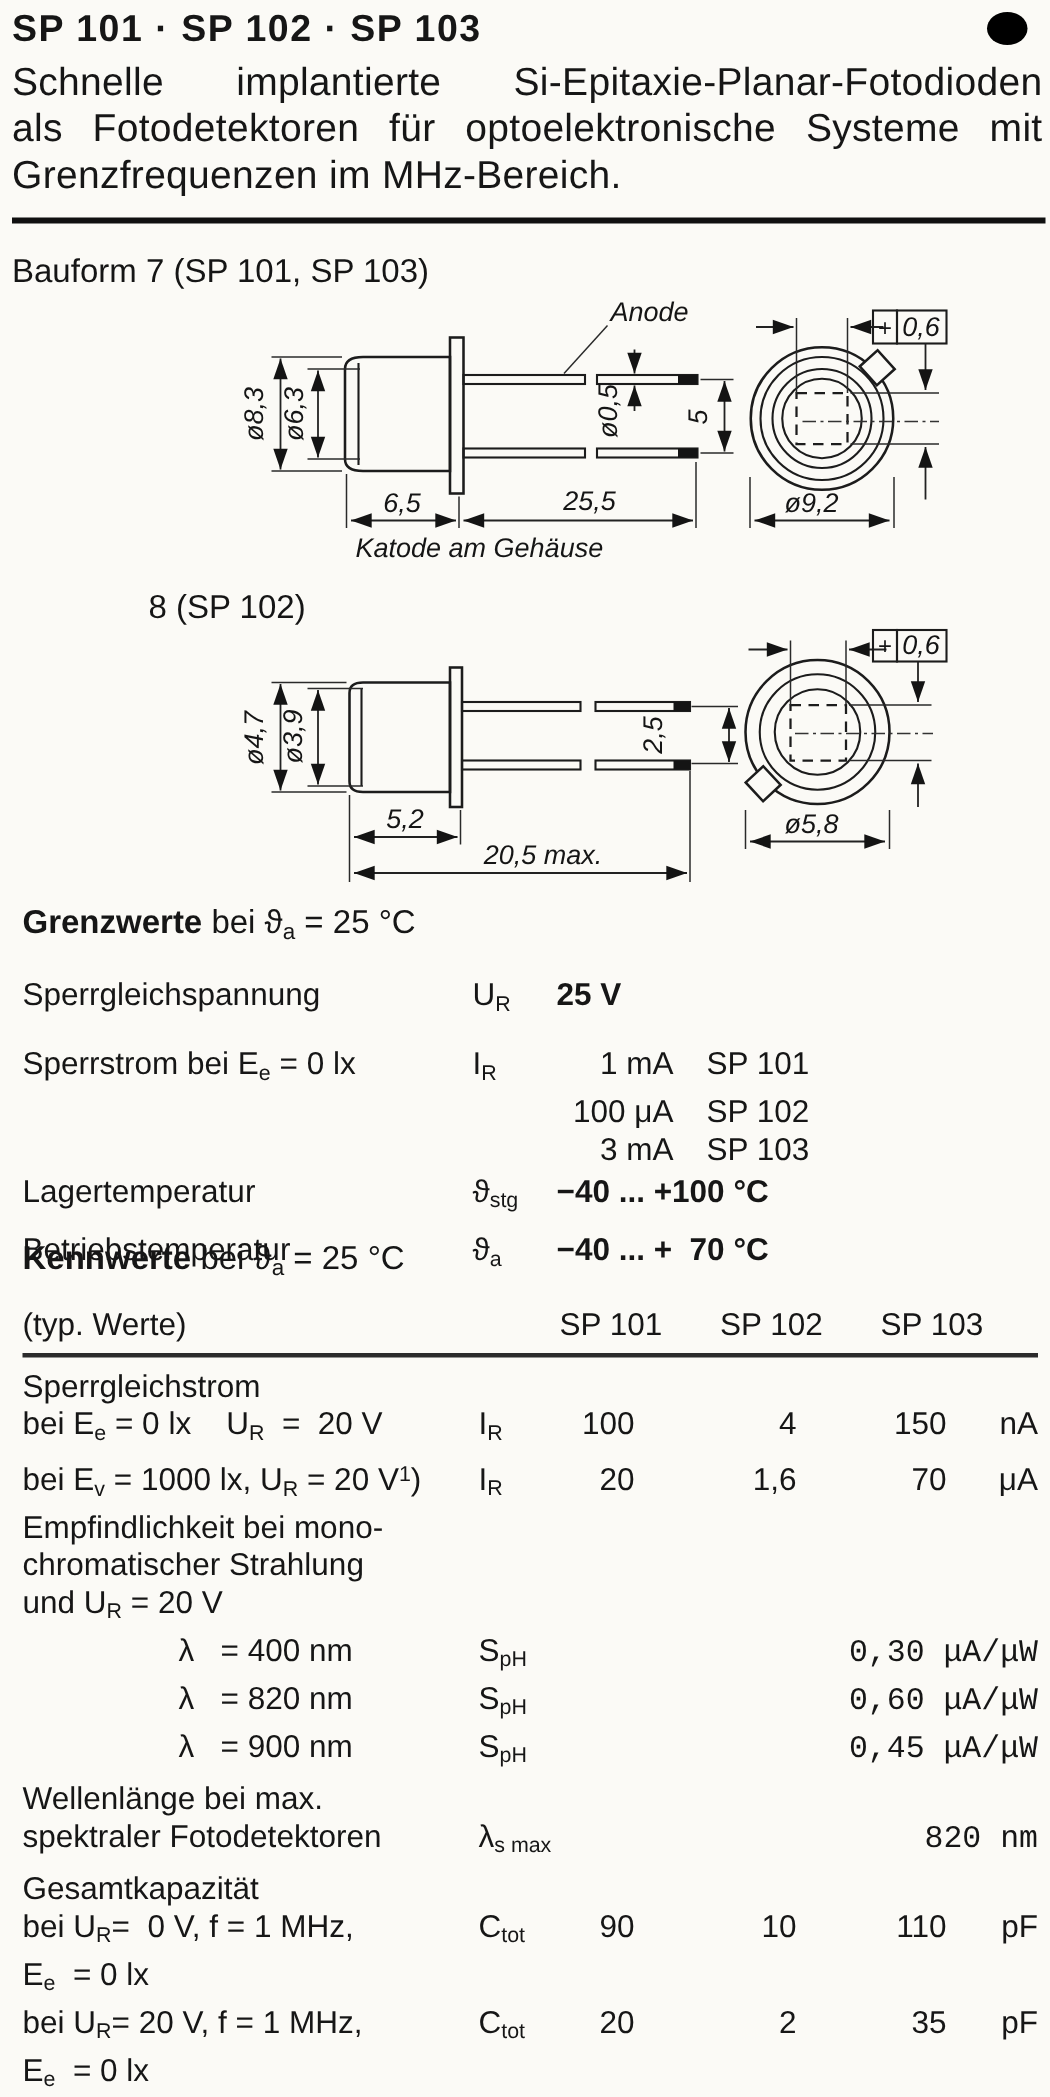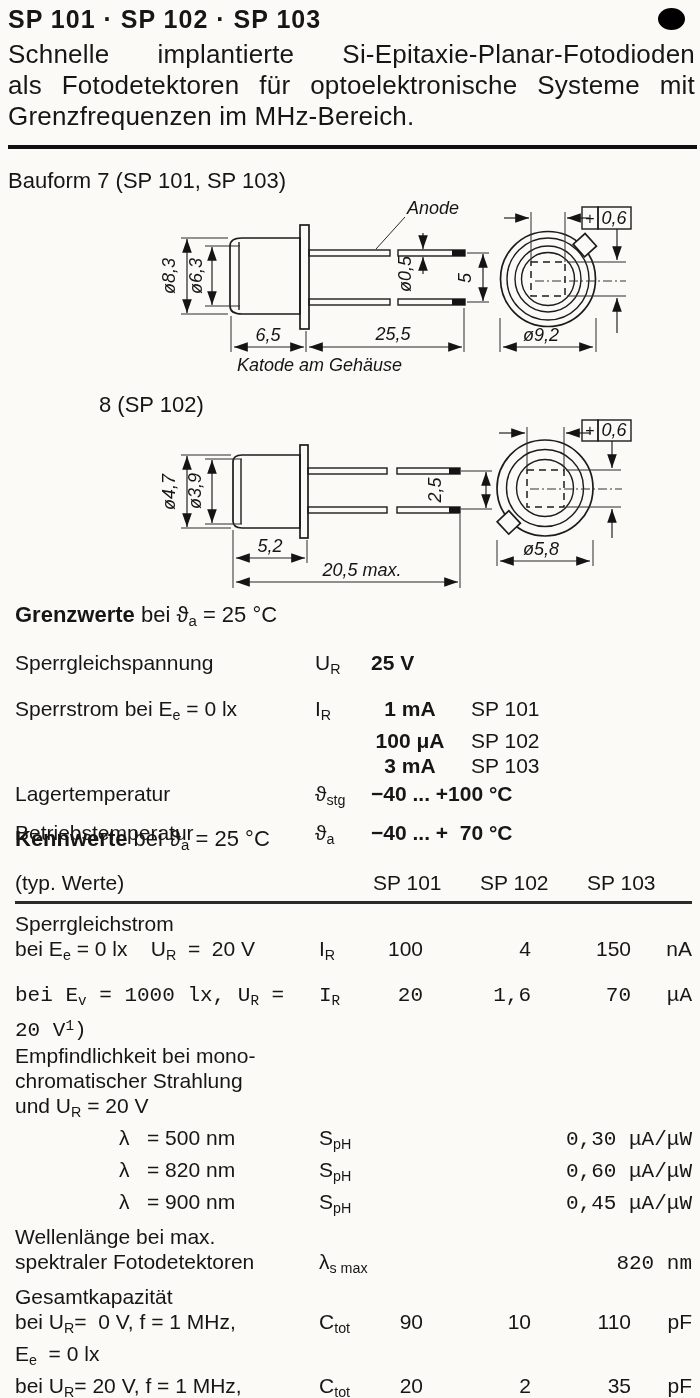--- a/index.html
+++ b/index.html
@@ -29,25 +29,25 @@
   .dimtxt{font-family:"Liberation Sans",sans-serif;font-style:italic;font-size:18px;fill:#151515;}
   .captxt{font-family:"Liberation Sans",sans-serif;font-size:22px;fill:#151515;}
   .tip{fill:#141414;stroke:none;}
 
   
   .sec{position:absolute;left:15px;right:8px;font-size:21px;}
   .sec h2{margin:0;font-size:22px;font-weight:normal;line-height:26px;}
   .sec h2 b{font-weight:bold;}
   #grenzwerte{top:602px;}
   .grow{display:grid;grid-template-columns:292px 64px 78px 22px 1fr;align-items:baseline;line-height:25px;}
-  .grow .g-val{text-align:center;white-space:pre-wrap;font-weight:bold;}
+  .grow .g-val{text-align:right;white-space:pre-wrap;}
   .grow .g-wide{grid-column:3/6;text-align:left;white-space:pre-wrap;font-weight:bold;}
   .grow .g-type{grid-column:5;}
   .g-sym{padding-left:8px;}
-  .mt16{margin-top:16px;} .mt14{margin-top:14px;} .mt7{margin-top:7px;} .mt3{margin-top:3px;} .mt2{margin-top:15px;font-family:Liberation Mono, monospace;}
+  .mt16{margin-top:16px;} .mt14{margin-top:14px;} .mt7{margin-top:7px;} .mt3{margin-top:3px;} .mt2{margin-top:2px;}
 
   #kennwerte{top:826px;}
   .ksub{display:grid;grid-template-columns:358px 107px 107px 1fr;margin-top:12px;line-height:26px;}
   .rule-mid{height:2.5px;background:#2b2b2b;margin-top:5px;}
   .ktable{margin-top:7px;}
   .trow{display:grid;grid-template-columns:298px 62px 48px 108px 100px 1fr;align-items:baseline;line-height:25px;}
   .c-label{grid-column:1;white-space:pre-wrap;}
   .lab-only .c-label{grid-column:1/7;}
   .ind .c-label{padding-left:104px;}
   .c-sym{padding-left:6px;white-space:nowrap;}
@@ -297,21 +297,21 @@
       <div class="trow lab-only">
         <span class="c-label">Empfindlichkeit bei mono-</span>
       </div>
       <div class="trow lab-only">
         <span class="c-label">chromatischer Strahlung</span>
       </div>
       <div class="trow lab-only">
         <span class="c-label">und U<sub>R</sub> = 20 V</span>
       </div>
       <div class="trow ind">
-        <span class="c-label">λ   = 500 nm</span>
+        <span class="c-label">λ   = 400 nm</span>
         <span class="c-sym">S<sub>pH</sub></span>
         <span></span>
         <span class="c-span">0,30 μA/μW</span>
       </div>
       <div class="trow ind">
         <span class="c-label">λ   = 820 nm</span>
         <span class="c-sym">S<sub>pH</sub></span>
         <span></span>
         <span class="c-span">0,60 μA/μW</span>
       </div>

